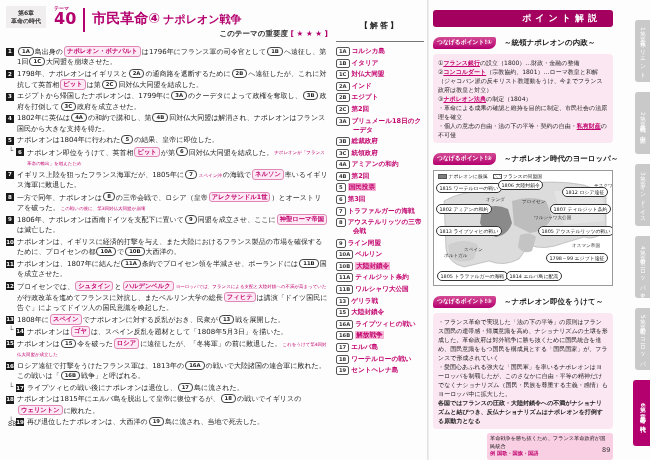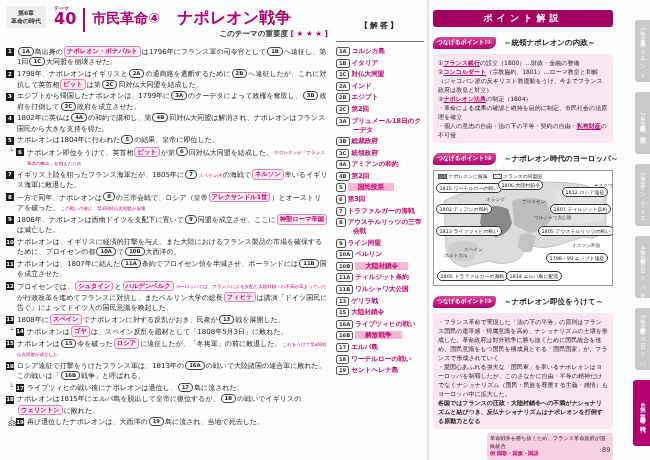--- a/index.html
+++ b/index.html
@@ -9,46 +9,46 @@
   
   #left-page { position:absolute; left:6px; top:6px; width:322px; }
   .hdr { display:flex; align-items:flex-start; position:relative; height:36px; }
   .chapter-chip { background:#f0eeee; width:40px; padding:3px 2px; font-size:6px; font-weight:bold; color:#333; text-align:center; line-height:1.35; }
   .theme-block { color:#b4006e; text-align:left; margin-left:8px; line-height:1; }
   .theme-label { font-size:5px; font-weight:bold; display:block; }
   .theme-num { font-size:16px; font-weight:bold; display:block; }
   .hdr-vline { width:2px; height:24px; background:#b4006e; margin:2px 7px 0 7px; }
   .title-wrap { padding-top:2px; white-space:nowrap; }
   .title-main { font-size:14px; font-weight:bold; color:#b4006e; }
-  .title-sub { font-size:16px; font-weight:bold; color:#b4006e; margin-left:17px; }
+  .title-sub { font-size:11px; font-weight:bold; color:#b4006e; margin-left:3px; }
   .importance { position:absolute; right:0; top:23px; font-size:7.5px; font-weight:bold; color:#333; }
   .importance .stars { color:#b4006e; }
 
   #questions { margin-top:4px; }
   .q { position:relative; padding-left:11px; font-size:7px; line-height:1.5; color:#1c1c1c; margin-top:1px; }
   .q .badge { position:absolute; left:0; top:1.5px; width:8px; height:8px; background:#1a1a1a; color:#fff; font-size:5.5px; font-weight:bold; display:flex; align-items:center; justify-content:center; }
   .q.sub { padding-left:21px; }
   .q.sub .badge { left:10px; }
   .q.sub .elbow { position:absolute; left:3px; top:-1px; font-size:7px; color:#666; }
   .blank { display:inline-block; border:1px solid #444; border-radius:4px; padding:0 3px; font-size:5.3px; font-weight:bold; line-height:7px; vertical-align:1px; background:#fff; margin:0 1px; }
   .ans { display:inline-block; border:1px solid #e087b7; border-radius:3px; background:#fdeaf4; color:#c2056f; font-weight:bold; padding:0 2px; font-size:6.3px; line-height:8.5px; vertical-align:0.5px; margin:0 1px; }
   .note { color:#c2056f; font-size:4.5px; margin:0 1px; }
 
   
   #answers-col { position:absolute; left:336px; top:20px; width:88px; }
   .ans-hdr { font-size:8px; font-weight:bold; color:#222; text-align:center; border-bottom:1px solid #777; padding-bottom:10px; margin-bottom:5px; letter-spacing:2px; }
   .arow { font-size:6.6px; color:#c2056f; font-weight:bold; margin-bottom:2.6px; padding-left:17px; text-indent:-17px; line-height:1.35; }
   .aid { display:inline-block; border:1px solid #555; border-radius:2px; color:#333; font-size:5.2px; font-weight:bold; padding:0 2px; margin-right:2px; background:#fff; line-height:7px; text-indent:0; }
-  .arow .hl { background:#f6b7d6; padding:0 10px; }
+  .arow .hl { background:#f6b7d6; padding:0 1px; }
 
   #gutter { position:absolute; left:427px; top:0; width:2px; height:460px; background:linear-gradient(90deg,#ddd,#f2f2f2); }
 
   
   #right-page { position:absolute; left:433px; top:10px; width:180px; }
-  .pt-hdr { background:#a3005f; color:#fff; text-align:center; font-size:9px; font-weight:bold; border-radius:3px; padding:2px 0; letter-spacing:4px; }
+  .pt-hdr { background:#a3005f; color:#fff; text-align:right; font-size:9px; font-weight:bold; border-radius:3px; padding:2px 12px; letter-spacing:4px; }
   .panel { background:#fbe7f1; border-radius:4px; padding:4px 5px; margin-top:3px; }
   .pt-row { margin-top:5px; white-space:nowrap; }
   .pt-badge { display:inline-block; background:linear-gradient(180deg,#d44b94,#b4006e); color:#fff; font-size:5.8px; font-weight:bold; border-radius:7px 2px 7px 2px; padding:1.5px 4px; vertical-align:middle; }
   .pt-title { font-size:7.5px; font-weight:bold; color:#222; margin-left:3px; vertical-align:middle; }
   .pt-line { font-size:6px; line-height:1.5; color:#222; }
   .term { color:#c2056f; font-weight:bold; text-decoration:underline; }
   .mg { color:#c2056f; font-weight:bold; }
 
   
   #map { position:relative; background:#fff; border:1px solid #999; height:116px; margin-top:3px; overflow:hidden; }
@@ -102,21 +102,21 @@
       <div class="q"><span class="badge">4</span><span>1802年に英仏は</span><span class="blank">4A</span><span>の和約で講和し、第</span><span class="blank">4B</span><span>回対仏大同盟は解消され、ナポレオンはフランス国民から大きな支持を得た。</span></div>
       <div class="q"><span class="badge">5</span><span>ナポレオンは1804年に行われた</span><span class="blank">5</span><span>の結果、皇帝に即位した。</span></div>
       <div class="q sub"><span class="elbow">└</span><span class="badge">6</span><span>ナポレオン即位をうけて、英首相</span><span class="ans">ピット</span><span>が第</span><span class="blank">6</span><span>回対仏大同盟を結成した。</span><span class="note">ナポレオンが「フランス革命の輸出」を唱えたため</span></div>
       <div class="q"><span class="badge">7</span><span>イギリス上陸を狙ったフランス海軍だが、1805年に</span><span class="blank">7</span><span class="note">スペイン沖</span><span>の海戦で</span><span class="ans">ネルソン</span><span>率いるイギリス海軍に敗退した。</span></div>
       <div class="q"><span class="badge">8</span><span>一方で同年、ナポレオンは</span><span class="blank">8</span><span>の三帝会戦で、ロシア（皇帝</span><span class="ans">アレクサンドル1世</span><span>）とオーストリアを破った。</span><span class="note">この戦いの後に、第3回対仏大同盟が崩壊</span></div>
       <div class="q"><span class="badge">9</span><span>1806年、ナポレオンは西南ドイツを支配下に置いて</span><span class="blank">9</span><span>同盟を成立させ、ここに</span><span class="ans">神聖ローマ帝国</span><span>は滅亡した。</span></div>
       <div class="q"><span class="badge">10</span><span>ナポレオンは、イギリスに経済的打撃を与え、また大陸におけるフランス製品の市場を確保するために、プロイセンの都</span><span class="blank">10A</span><span>で</span><span class="blank">10B</span><span>大西洋の。</span></div>
       <div class="q"><span class="badge">11</span><span>ナポレオンは、1807年に結んだ</span><span class="blank">11A</span><span>条約でプロイセン領を半減させ、ポーランドには</span><span class="blank">11B</span><span>国を成立させた。</span></div>
       <div class="q"><span class="badge">12</span><span>プロイセンでは、</span><span class="ans">シュタイン</span><span>と</span><span class="ans">ハルデンベルク</span><span class="note">ヨーロッパでは、フランスによる支配と大陸封鎖への不満が高まっていた</span><span>が行政改革を進めてフランスに対抗し、またベルリン大学の総長</span><span class="ans">フィヒテ</span><span>は講演「ドイツ国民に告ぐ」によってドイツ人の国民意識を喚起した。</span></div>
       <div class="q"><span class="badge">13</span><span>1808年に</span><span class="ans">スペイン</span><span>でナポレオンに対する反乱がおき、民衆が</span><span class="blank">13</span><span>戦を展開した。</span></div>
-      <div class="q sub"><span class="elbow">└</span><span class="badge">14</span><span>ナポレオンは</span><span class="ans">ゴヤ</span><span>は、スペイン反乱を題材として「1808年5月3日」に敗れた。</span></div>
+      <div class="q sub"><span class="elbow">└</span><span class="badge">14</span><span>ナポレオンは</span><span class="ans">ゴヤ</span><span>は、スペイン反乱を題材として「1808年5月3日」を描いた。</span></div>
       <div class="q"><span class="badge">15</span><span>ナポレオンは</span><span class="blank">15</span><span>令を破った</span><span class="ans">ロシア</span><span>に遠征したが、「冬将軍」の前に敗退した。</span><span class="note">これをうけて第4回対仏大同盟が成立した</span></div>
       <div class="q"><span class="badge">16</span><span>ロシア遠征で打撃をうけたフランス軍は、1813年の</span><span class="blank">16A</span><span>の戦いで大陸諸国の連合軍に敗れた。この戦いは「</span><span class="blank">16B</span><span>戦争」と呼ばれる。</span></div>
       <div class="q sub"><span class="elbow">└</span><span class="badge">17</span><span>ライプツィヒの戦い後にナポレオンは退位し、</span><span class="blank">17</span><span>島に流された。</span></div>
       <div class="q"><span class="badge">18</span><span>ナポレオンは1815年にエルバ島を脱出して皇帝に復位するが、</span><span class="blank">18</span><span>の戦いでイギリスの</span><span class="ans">ウェリントン</span><span>に敗れた。</span></div>
       <div class="q sub"><span class="elbow">└</span><span class="badge">19</span><span>再び退位したナポレオンは、大西洋の</span><span class="blank">19</span><span>島に流され、当地で死去した。</span></div>
     </div>
 </div>
 
 <div id="answers-col">
   <div class="ans-hdr">【解答】</div>

